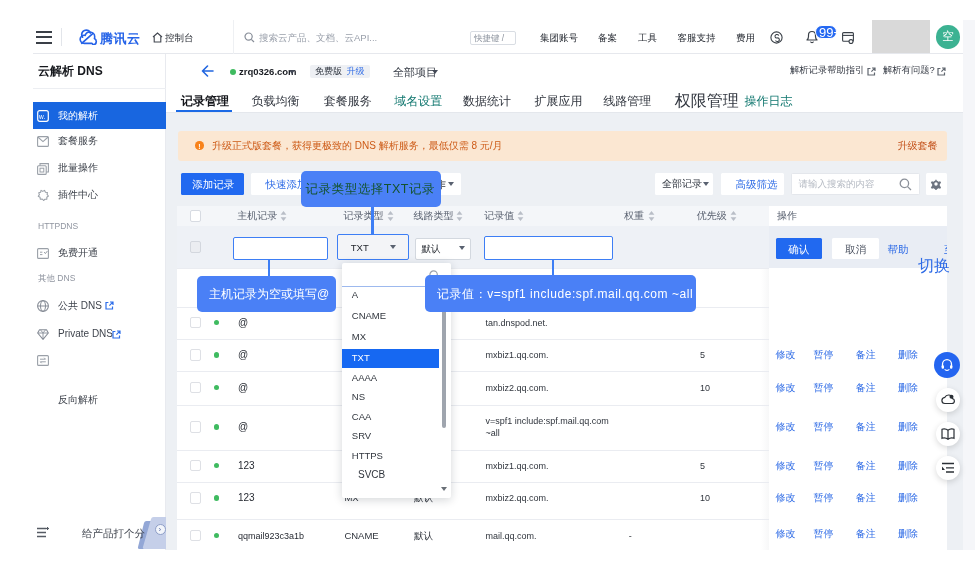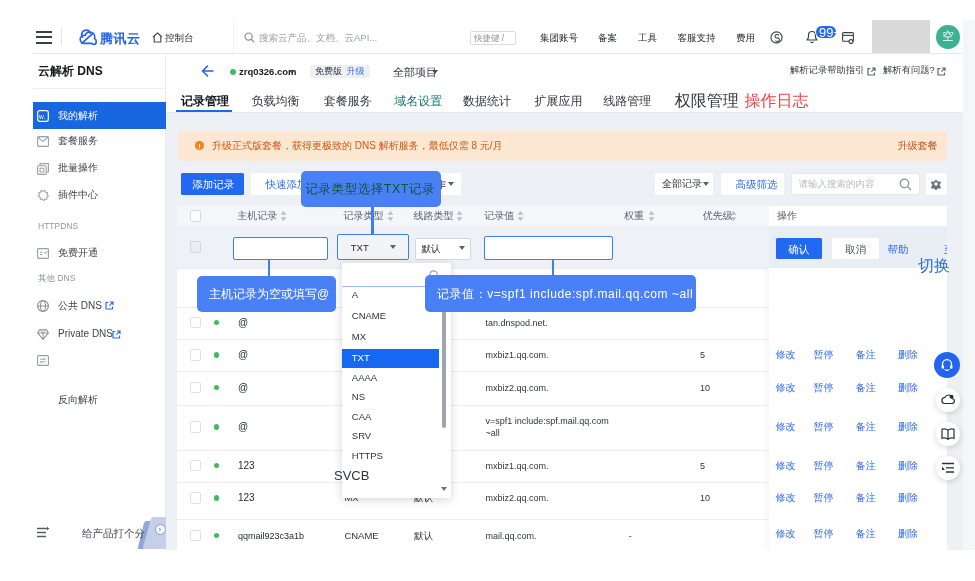--- a/index.html
+++ b/index.html
@@ -160,21 +160,21 @@
   </svg>
 
 <div class="t" style="left:181px;top:100.5px;font-size:12px;font-weight:700;color:#15171c;">记录管理</div>
 <div class="t" style="left:251.5px;top:100.5px;font-size:12px;color:#30353e;">负载均衡</div>
 <div class="t" style="left:323.7px;top:100.5px;font-size:12px;color:#30353e;">套餐服务</div>
 <div class="t" style="left:394.2px;top:100.5px;font-size:12px;color:#0f766e;">域名设置</div>
 <div class="t" style="left:463.1px;top:100.5px;font-size:12px;color:#30353e;">数据统计</div>
 <div class="t" style="left:534.4px;top:100.5px;font-size:12px;color:#30353e;">扩展应用</div>
 <div class="t" style="left:603.3px;top:100.5px;font-size:12px;color:#30353e;">线路管理</div>
 <div class="t" style="left:674.7px;top:100.5px;font-size:16px;color:#30353e;">权限管理</div>
-<div class="t" style="left:744.4px;top:100.5px;font-size:16px;color:#ef4444;">操作日志</div>
+<div class="t" style="left:744.4px;top:100.5px;font-size:12px;color:#0f766e;">操作日志</div>
 <div class="a" style="left:166px;top:112px;width:797px;height:1px;background:#e4e7ec;"></div>
 <div class="a" style="left:176px;top:109.5px;width:56px;height:2.5px;background:#1b6ae6;"></div>
 
 <div class="a" style="left:166px;top:113px;width:797px;height:437px;background:#edf0f4;"></div>
 <div class="a" style="left:963px;top:20px;width:12px;height:530px;background:#f5f6f9;"></div>
 
 <div class="a" style="left:178px;top:131px;width:769px;height:29.5px;background:#fbe7d2;border-radius:3px;"></div>
 <div class="a" style="left:195px;top:141.3px;width:8.6px;height:8.6px;border-radius:50%;background:#f8821a;"></div>
 <div class="t" style="left:198.3px;top:145.8px;font-size:7px;font-weight:700;color:#fff;">!</div>
 <div class="t" style="left:212px;top:146px;font-size:10px;color:#cd5a16;">升级正式版套餐，获得更极致的 DNS 解析服务，最低仅需 8 元/月</div>
@@ -207,21 +207,21 @@
 <div class="a" style="left:177px;top:206px;width:770px;height:344px;background:#fff;"></div>
 <div class="a" style="left:761px;top:268px;width:7.6px;height:282px;background:linear-gradient(to right,rgba(30,40,60,0),rgba(30,40,60,.035));"></div>
 
 <div class="a" style="left:177px;top:206px;width:591.6px;height:19.5px;background:#f4f6f9;"></div>
 <div class="a" style="left:189.5px;top:210px;width:11.5px;height:11.5px;border:1px solid #d7dbe2;border-radius:2px;background:#fff;"></div>
 <div class="t" style="left:237.3px;top:216px;font-size:10px;color:#596170;">主机记录</div>
 <div class="t" style="left:343.4px;top:216px;font-size:10px;color:#596170;">记录类型</div>
 <div class="t" style="left:413.4px;top:216px;font-size:10px;color:#596170;">线路类型</div>
 <div class="t" style="left:484.3px;top:216px;font-size:10px;color:#596170;">记录值</div>
 <div class="t" style="left:624px;top:216px;font-size:10px;color:#596170;">权重</div>
-<div class="t" style="left:696.7px;top:216px;font-size:10px;color:#596170;margin-left:6px;">优先级</div>
+<div class="t" style="left:696.7px;top:216px;font-size:10px;color:#596170;">优先级</div>
 <div class="t" style="left:777px;top:216px;font-size:10px;color:#596170;">操作</div>
 
 <svg class="a sort" style="left:280px;top:211px;" width="7" height="10" viewBox="0 0 7 10">
     <path d="M3.5 0 6.4 3.8H.6Z M3.5 10 .6 6.2h5.8Z" fill="#b9bec7"></path>
   </svg>
 <svg class="a sort" style="left:386.6px;top:211px;" width="7" height="10" viewBox="0 0 7 10">
     <path d="M3.5 0 6.4 3.8H.6Z M3.5 10 .6 6.2h5.8Z" fill="#b9bec7"></path>
   </svg>
 <svg class="a sort" style="left:456.2px;top:211px;" width="7" height="10" viewBox="0 0 7 10">
     <path d="M3.5 0 6.4 3.8H.6Z M3.5 10 .6 6.2h5.8Z" fill="#b9bec7"></path>
@@ -345,21 +345,21 @@
 <div class="a" style="left:341.5px;top:348.5px;width:97.5px;height:19px;background:#1668f2;"></div>
 <div class="t" style="left:351.8px;top:295px;font-size:9.5px;color:#30353d;">A</div>
 <div class="t" style="left:351.8px;top:315.5px;font-size:9.5px;color:#30353d;">CNAME</div>
 <div class="t" style="left:351.8px;top:336.5px;font-size:9.5px;color:#30353d;">MX</div>
 <div class="t" style="left:351.8px;top:357.8px;font-size:9.5px;color:#fff;">TXT</div>
 <div class="t" style="left:351.8px;top:377.5px;font-size:9.5px;color:#30353d;">AAAA</div>
 <div class="t" style="left:351.8px;top:397px;font-size:9.5px;color:#30353d;">NS</div>
 <div class="t" style="left:351.8px;top:416.5px;font-size:9.5px;color:#30353d;">CAA</div>
 <div class="t" style="left:351.8px;top:436px;font-size:9.5px;color:#30353d;">SRV</div>
 <div class="t" style="left:351.8px;top:455.5px;font-size:9.5px;color:#30353d;">HTTPS</div>
-<div class="t" style="left:334px;top:475px;font-size:13px;color:#30353d;">SVCB</div>
+<div class="t" style="left:358px;top:475px;font-size:10px;color:#30353d;">SVCB</div>
 <div class="a" style="left:441.8px;top:305px;width:4.5px;height:123px;background:#9fa5ae;border-radius:2px;"></div>
 <div class="a" style="left:440.5px;top:487px;width:0;height:0;border:3.5px solid transparent;border-top:4.5px solid #6a7077;"></div>
 
 <div class="a" style="left:267.8px;top:259px;width:2.5px;height:17px;background:#3d7ef5;"></div>
 <div class="a" style="left:371.3px;top:206.5px;width:2.5px;height:28px;background:#3d7ef5;"></div>
 <div class="a" style="left:551.5px;top:259px;width:2.5px;height:16.5px;background:#3d7ef5;"></div>
 <div class="a" style="left:300.7px;top:171px;width:140px;height:36.4px;background:#4a80f6;border-radius:5px;"></div>
 <div class="t" style="left:305.5px;top:189.2px;font-size:12.5px;letter-spacing:.55px;color:#14532d;">记录类型选择TXT记录</div>
 <div class="a" style="left:197px;top:275.5px;width:139px;height:36.5px;background:#4a80f6;border-radius:5px;"></div>
 <div class="t" style="left:209px;top:294px;font-size:12px;color:#fff;">主机记录为空或填写@</div>

